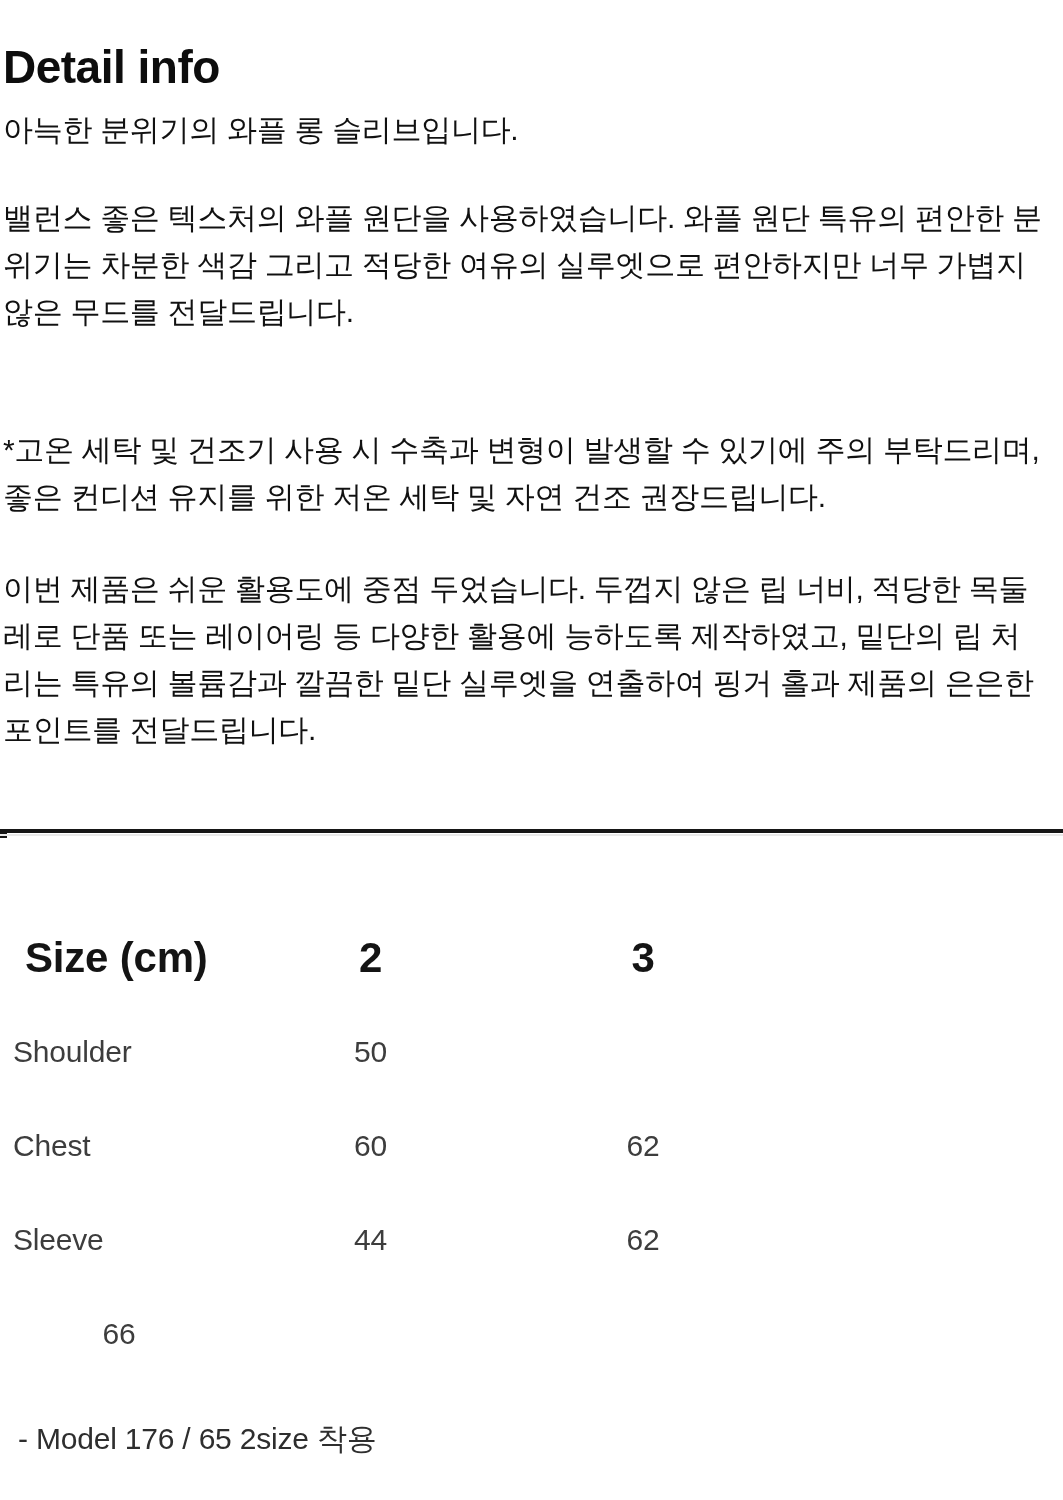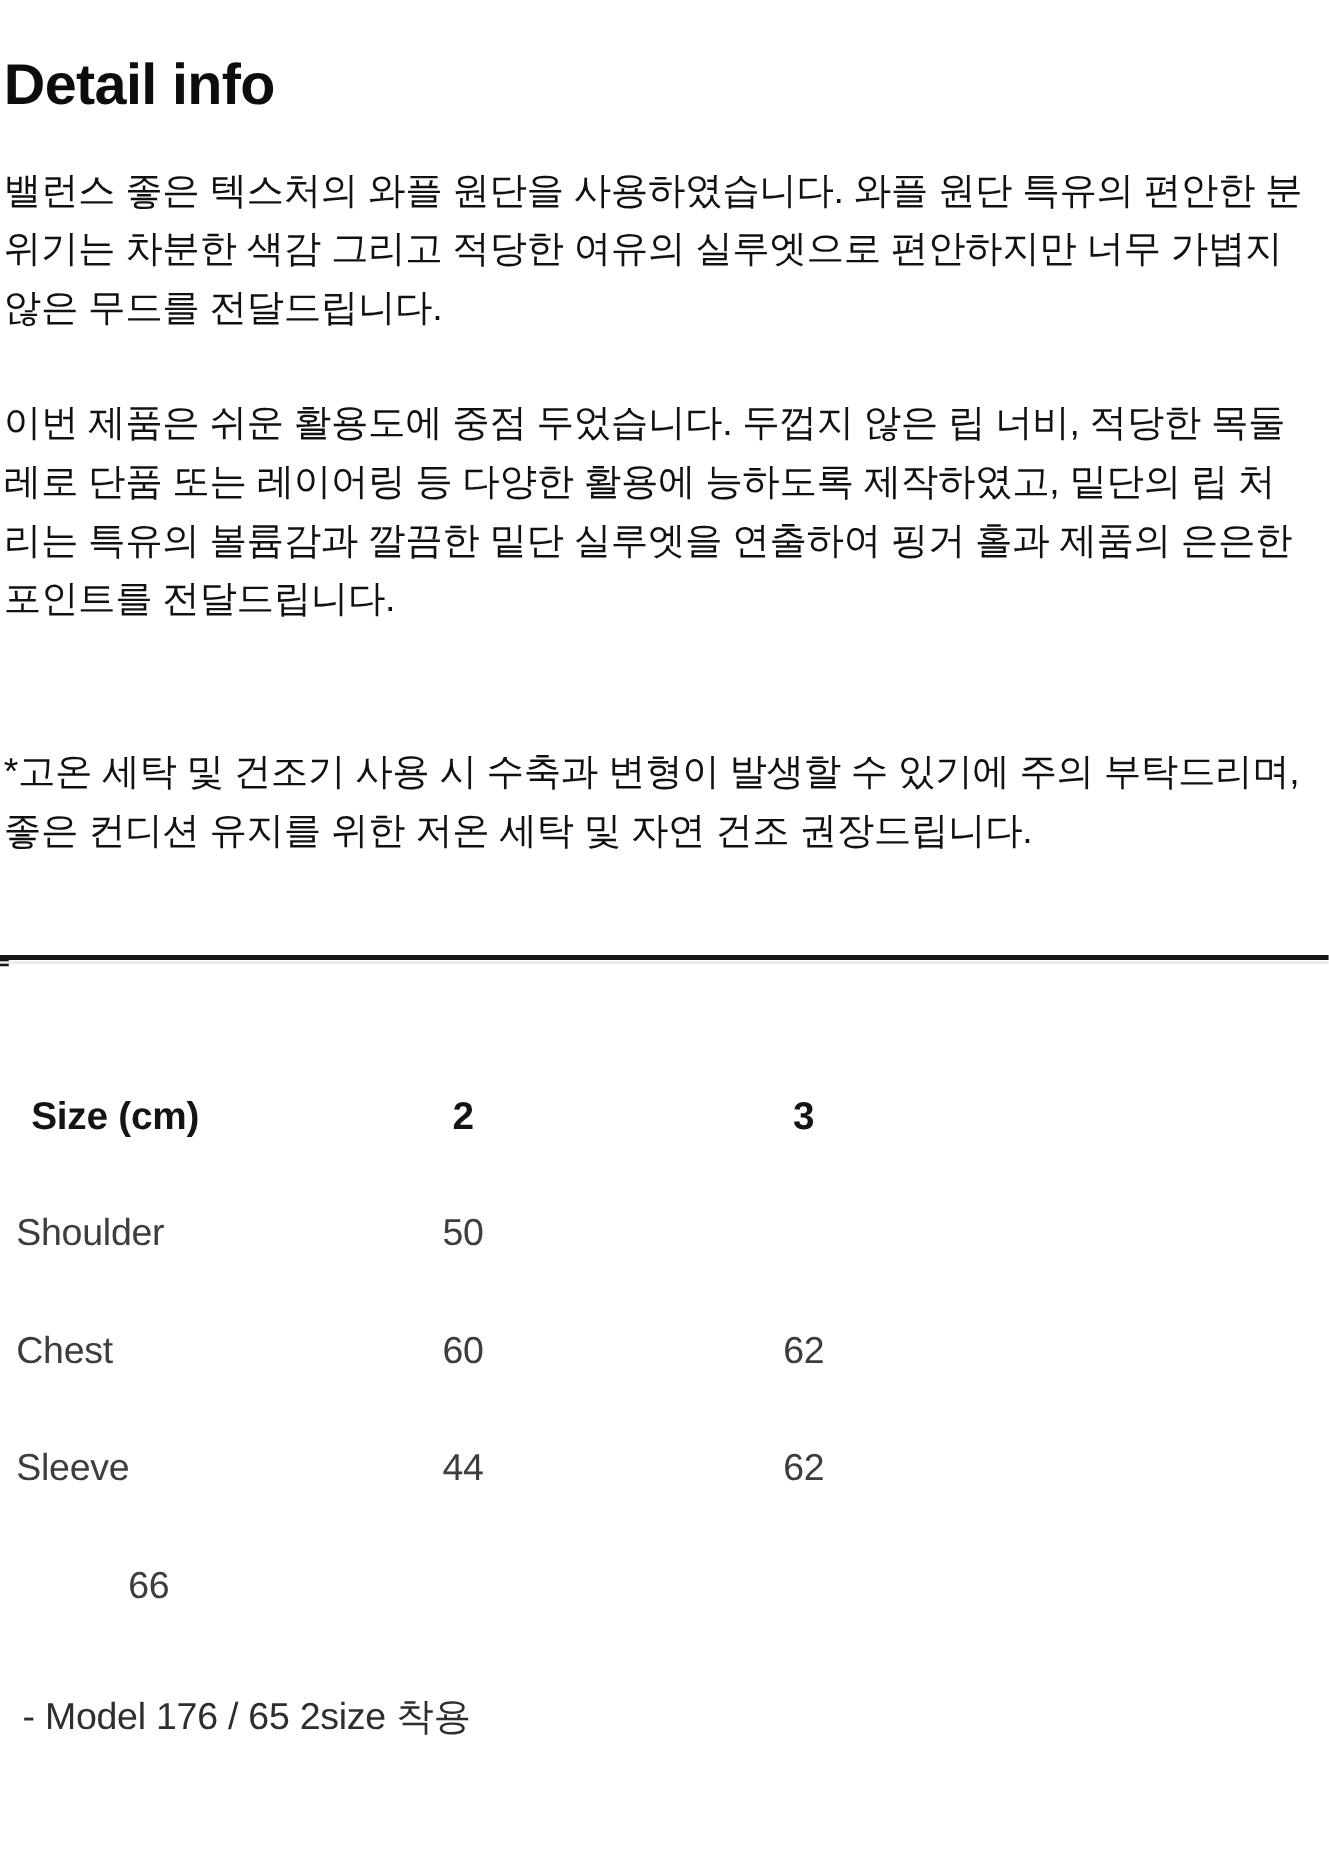--- a/index.html
+++ b/index.html
@@ -73,21 +73,21 @@
     letter-spacing: -0.2px;
     color: #3d3d3d;
   }
   .size-row .cell-label {
     padding-left: 13px;
   }
   .size-row .cell-val {
     text-align: center;
   }
   .size-row.header-row {
-    font-size: 31px;
+    font-size: 42px;
     font-weight: bold;
     color: #141414;
   }
   .size-row.header-row .cell-label {
     padding-left: 25px;
   }
   .model-note {
     margin: 34px 0 0 1px;
     padding-left: 17px;
     font-size: 30px;
@@ -96,26 +96,27 @@
     color: #2e2e2e;
   }
 </style>
 </head>
 <body>
 
 <div class="content">
 
   <h1 class="page-title">Detail info</h1>
 
+  <p class="para para-intro">아늑한 분위기의 와플 롱 슬리브입니다.</p>
 
   <p class="para para-fabric">밸런스 좋은 텍스처의 와플 원단을 사용하였습니다. 와플 원단 특유의 편안한 분위기는 차분한 색감 그리고 적당한 여유의 실루엣으로 편안하지만 너무 가볍지 않은 무드를 전달드립니다.</p>
 
+  <p class="para para-warning">*고온 세탁 및 건조기 사용 시 수축과 변형이 발생할 수 있기에 주의 부탁드리며, 좋은 컨디션 유지를 위한 저온 세탁 및 자연 건조 권장드립니다.</p>
+
   <p class="para para-usability">이번 제품은 쉬운 활용도에 중점 두었습니다. 두껍지 않은 립 너비, 적당한 목둘레로 단품 또는 레이어링 등 다양한 활용에 능하도록 제작하였고, 밑단의 립 처리는 특유의 볼륨감과 깔끔한 밑단 실루엣을 연출하여 핑거 홀과 제품의 은은한 포인트를 전달드립니다.</p>
-
-  <p class="para para-warning">*고온 세탁 및 건조기 사용 시 수축과 변형이 발생할 수 있기에 주의 부탁드리며, 좋은 컨디션 유지를 위한 저온 세탁 및 자연 건조 권장드립니다.</p>
 </div>
 
 <div class="divider">
   <span class="notch"></span>
   <span class="shadow-line"></span>
 </div>
 
 <div class="size-table">
 
   <div class="size-row header-row">

